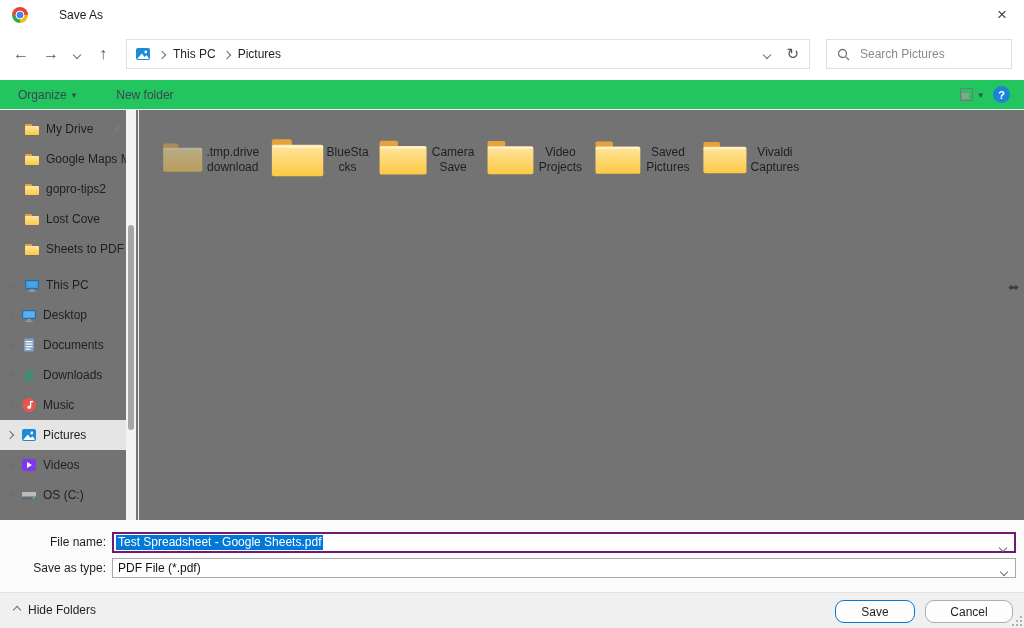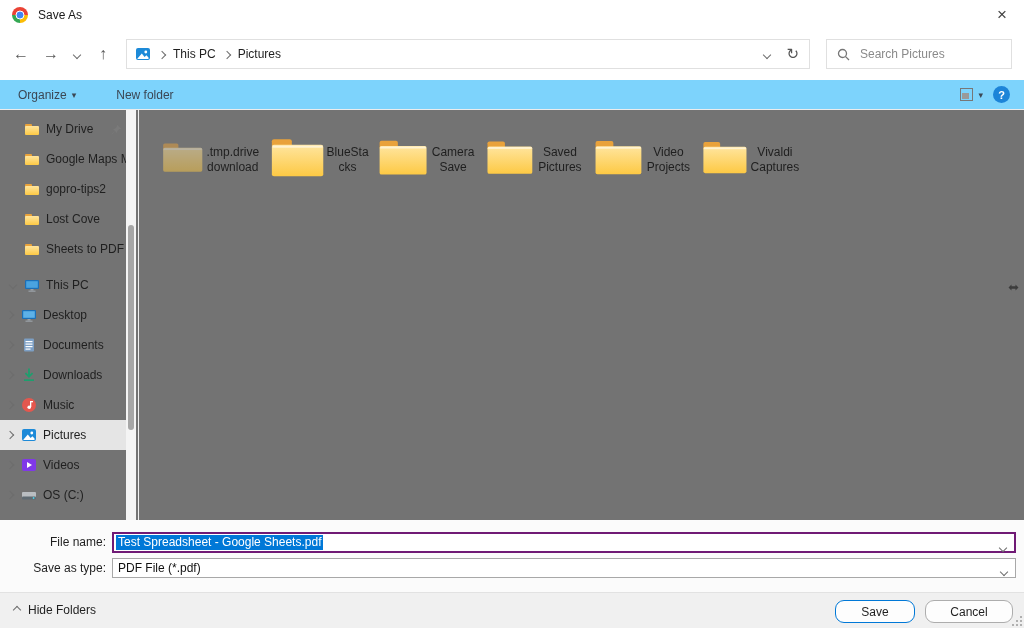--- a/index.html
+++ b/index.html
@@ -1,20 +1,20 @@
 <!DOCTYPE html>
 <html><head>
 <meta charset="utf-8">
 <style>
   * { margin:0; padding:0; box-sizing:border-box; }
   body { font-family:"Liberation Sans", sans-serif; background:#fff; }
   .win { position:relative; width:1024px; height:628px; background:#fff; overflow:hidden; color:#222; font-size:12px; }
 
   
-  .titlebar { position:absolute; left:0; top:0; width:1024px; height:30px; background:#fff; display:flex; align-items:center; padding-left:12px; }
+  .titlebar { position:absolute; left:0; top:0; width:1024px; height:30px; background:#fff; display:flex; align-items:center; padding-left:12px;gap:21px; }
   .chrome-icon { width:16px; height:16px; border-radius:50%; background:conic-gradient(from 90deg, #fbbc05 0 90deg, #34a853 0 180deg, #ea4335 0 360deg); position:relative; flex:0 0 auto; }
   .chrome-icon::after { content:""; position:absolute; left:50%; top:50%; width:7px; height:7px; transform:translate(-50%,-50%); background:#4285f4; border:1.5px solid #fff; border-radius:50%; }
   .win-title { margin-left:10px; font-size:12px; color:#1a1a1a; }
   .close-btn { position:absolute; right:8px; top:2px; width:28px; height:26px; display:flex; align-items:center; justify-content:center; font-size:17px; color:#444; cursor:default; }
 
   
   .navbar { position:absolute; left:0; top:36px; width:1024px; height:36px; display:flex; align-items:center; }
   .nav-btn { color:#5a5a5a; font-size:16px; width:30px; text-align:center; }
   .nav-back { margin-left:6px; }
   .chev { display:inline-block; width:6px; height:6px; border-right:1.4px solid #6d6d6d; border-bottom:1.4px solid #6d6d6d; }
@@ -26,21 +26,21 @@
   .pic-icon-16 { width:16px; height:16px; flex:0 0 auto; }
   .crumb-sep { margin:0 8px; }
   .crumb { color:#1f1f1f; }
   .addr-spacer { flex:1; }
   .addr-chev { margin-right:16px; }
   .refresh-glyph { font-size:15px; color:#555; margin-right:2px; }
   .searchbox { margin-left:16px; width:186px; height:30px; border:1px solid #e0e0e0; display:flex; align-items:center; padding:0 10px; color:#8a8a8a; }
   .search-glyph { margin-right:10px; display:inline-flex; }
 
   
-  .toolbar { position:absolute; left:0; top:80px; width:1024px; height:30px; display:flex; align-items:center; background:#7dd3fc; border-bottom:1px solid #ececec; }
+  .toolbar { position:absolute; left:0; top:80px; width:1024px; height:30px; display:flex; align-items:center; background:#22c55e; border-bottom:1px solid #ececec; }
   .tb-item { color:#3b4754; margin-left:18px; display:flex; align-items:center; gap:5px; }
   .tb-item.newfolder { margin-left:40px; }
   .caret { font-size:9px; color:#3b4754; }
   .tb-right { position:absolute; right:14px; display:flex; align-items:center; gap:10px; }
   .view-icon { width:13px; height:13px; border:1.5px solid #777; position:relative; }
   .view-icon::after { content:""; position:absolute; left:1px; bottom:1px; width:7px; height:6px; background:#9a9a9a; }
   .help-circle { width:17px; height:17px; border-radius:50%; background:#1c84d8; color:#fff; font-size:11px; font-weight:bold; display:flex; align-items:center; justify-content:center; }
 
   
   .bodyarea { position:absolute; left:0; top:110px; width:1024px; height:410px; background:#737373; }
@@ -319,29 +319,29 @@
             <rect x="5" y="15" width="70" height="3" fill="#fff" opacity="0.55"></rect>
           </svg>
         <div class="tile-label">Camera Save</div>
       </div>
       <div class="tile">
         <svg width="80" height="62" viewBox="0 0 80 62">
             <rect x="4" y="6" width="28" height="14" rx="3" fill="#e9a23b"></rect>
             <rect x="4" y="14" width="72" height="44" rx="3" fill="url(#fg)"></rect>
             <rect x="5" y="15" width="70" height="3" fill="#fff" opacity="0.55"></rect>
           </svg>
+        <div class="tile-label">Video Projects</div>
+      </div>
+      <div class="tile">
+        <svg width="80" height="62" viewBox="0 0 80 62">
+            <rect x="4" y="6" width="28" height="14" rx="3" fill="#e9a23b"></rect>
+            <rect x="4" y="14" width="72" height="44" rx="3" fill="url(#fg)"></rect>
+            <rect x="5" y="15" width="70" height="3" fill="#fff" opacity="0.55"></rect>
+          </svg>
         <div class="tile-label">Saved Pictures</div>
-      </div>
-      <div class="tile">
-        <svg width="80" height="62" viewBox="0 0 80 62">
-            <rect x="4" y="6" width="28" height="14" rx="3" fill="#e9a23b"></rect>
-            <rect x="4" y="14" width="72" height="44" rx="3" fill="url(#fg)"></rect>
-            <rect x="5" y="15" width="70" height="3" fill="#fff" opacity="0.55"></rect>
-          </svg>
-        <div class="tile-label">Video Projects</div>
       </div>
       <div class="tile">
         <svg width="80" height="62" viewBox="0 0 80 62">
             <rect x="4" y="6" width="28" height="14" rx="3" fill="#e9a23b"></rect>
             <rect x="4" y="14" width="72" height="44" rx="3" fill="url(#fg)"></rect>
             <rect x="5" y="15" width="70" height="3" fill="#fff" opacity="0.55"></rect>
           </svg>
         <div class="tile-label">Vivaldi Captures</div>
       </div>
 

